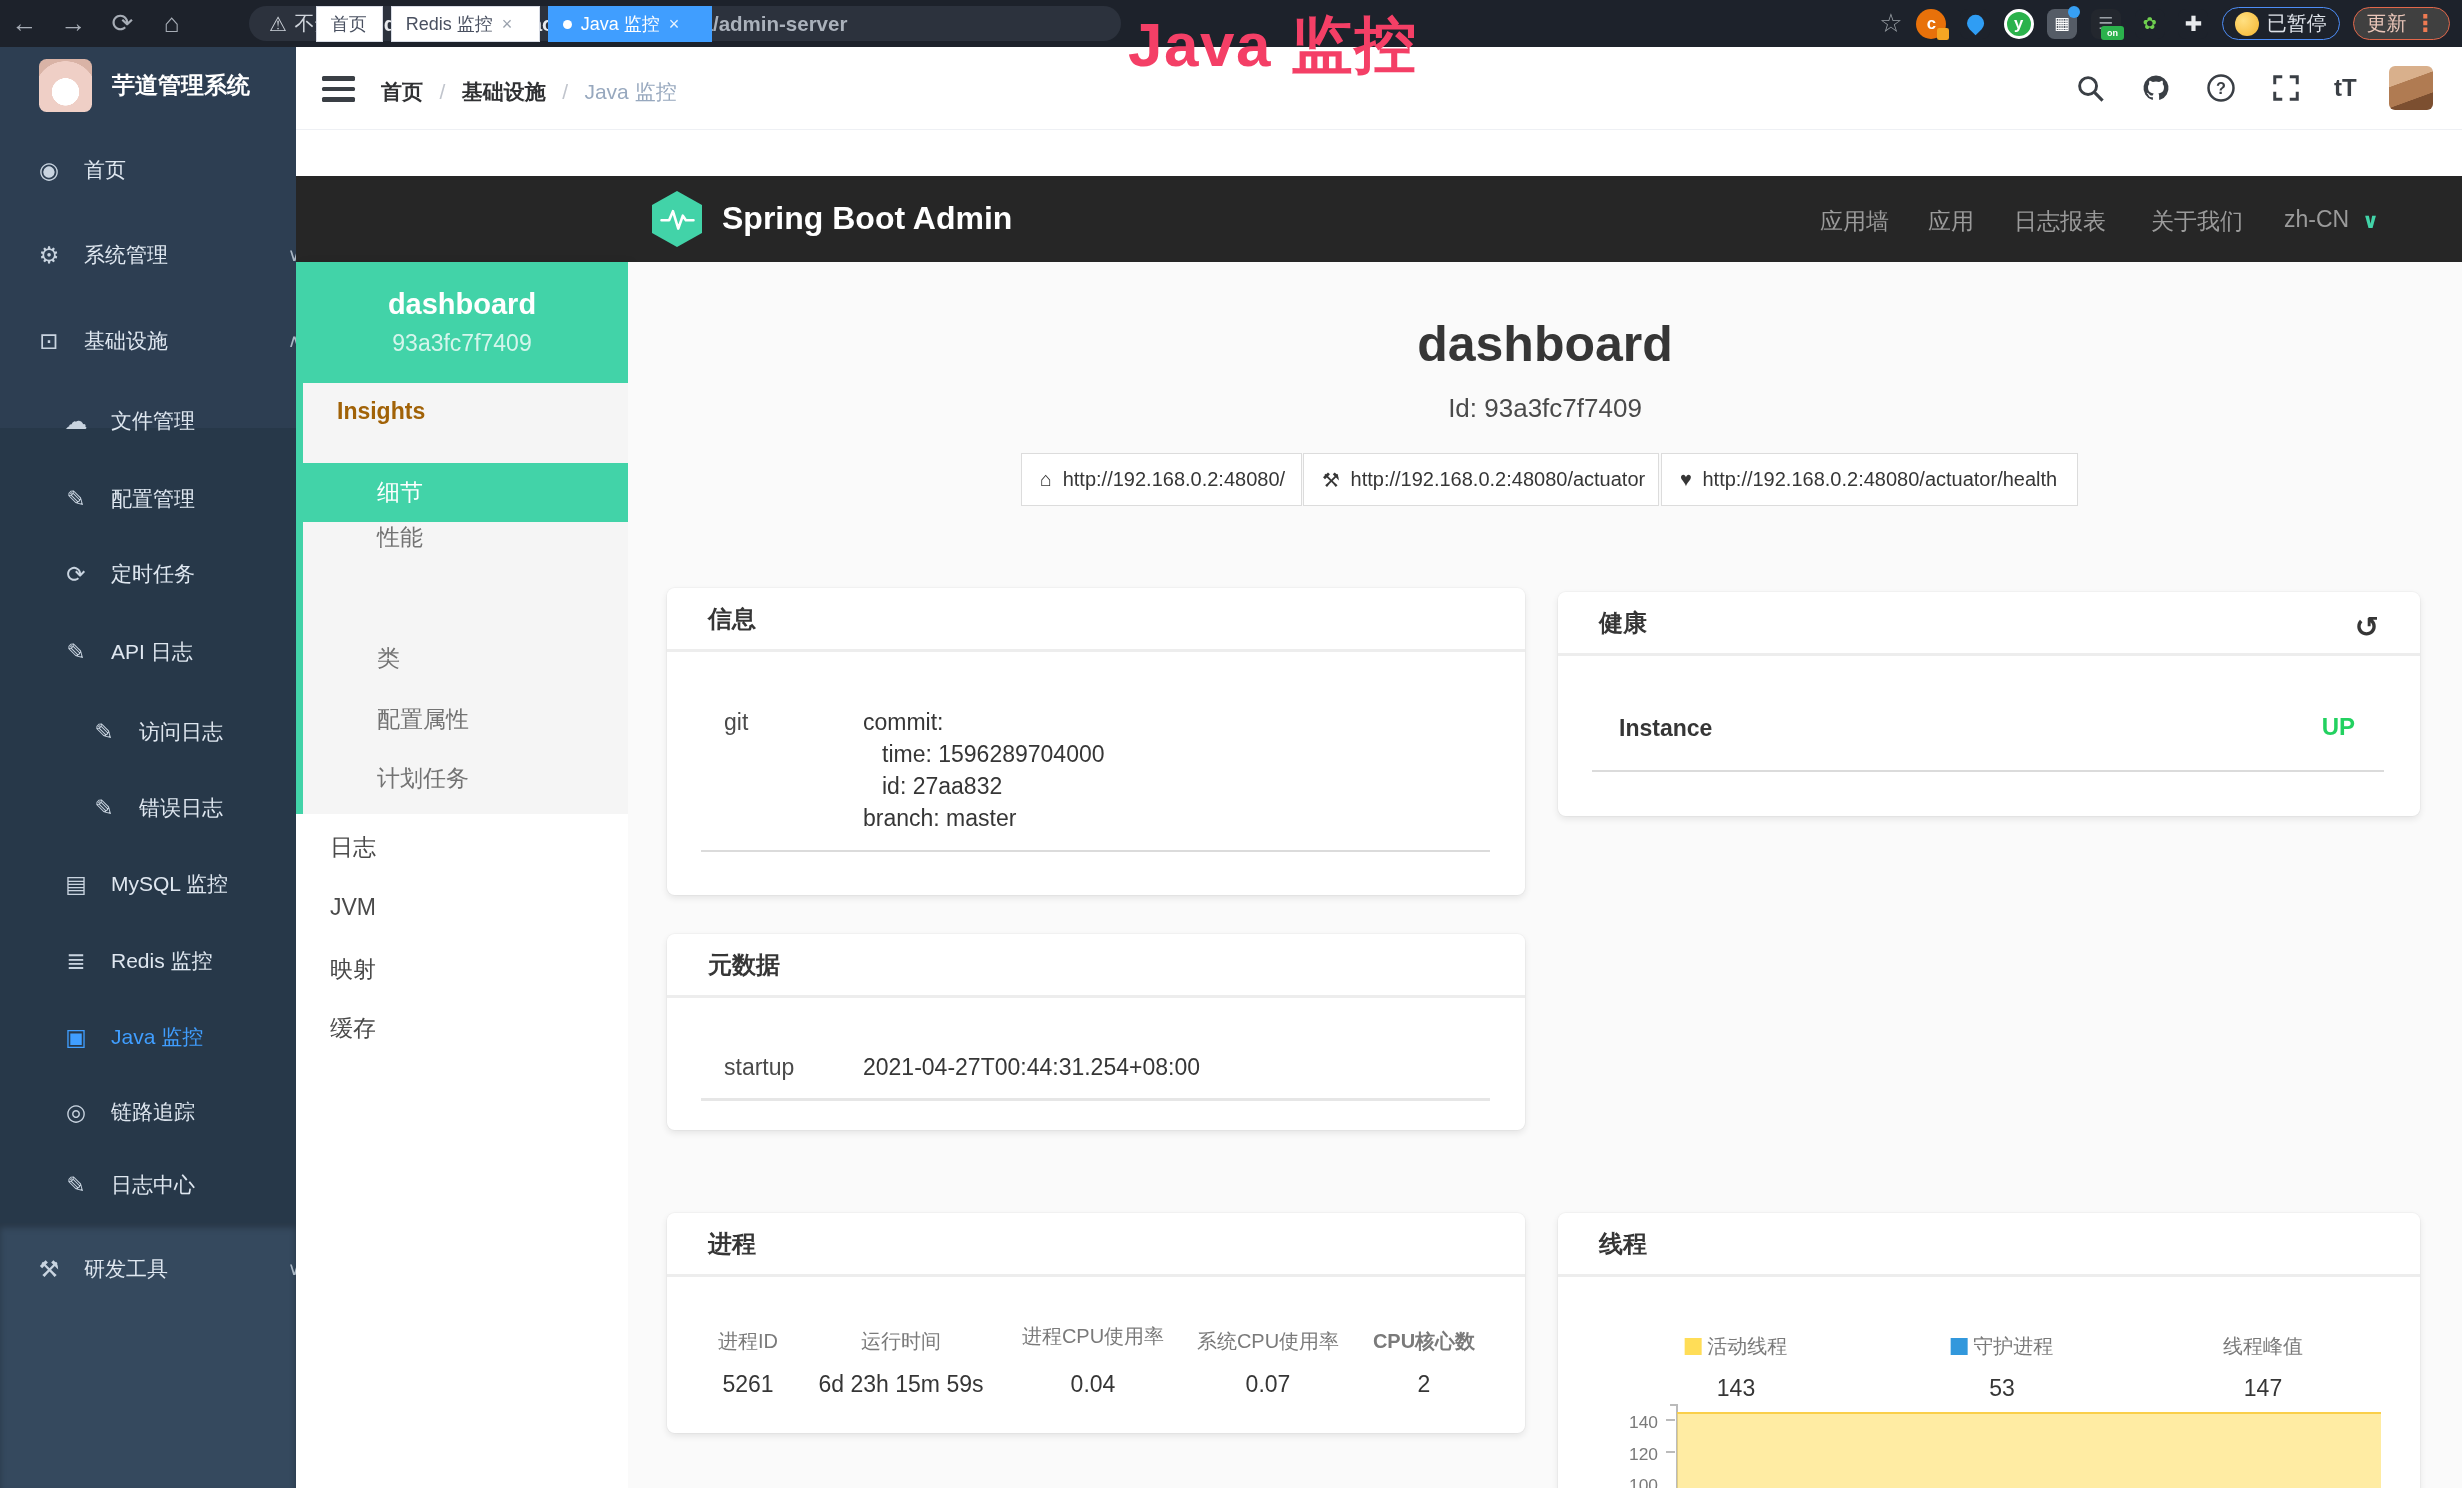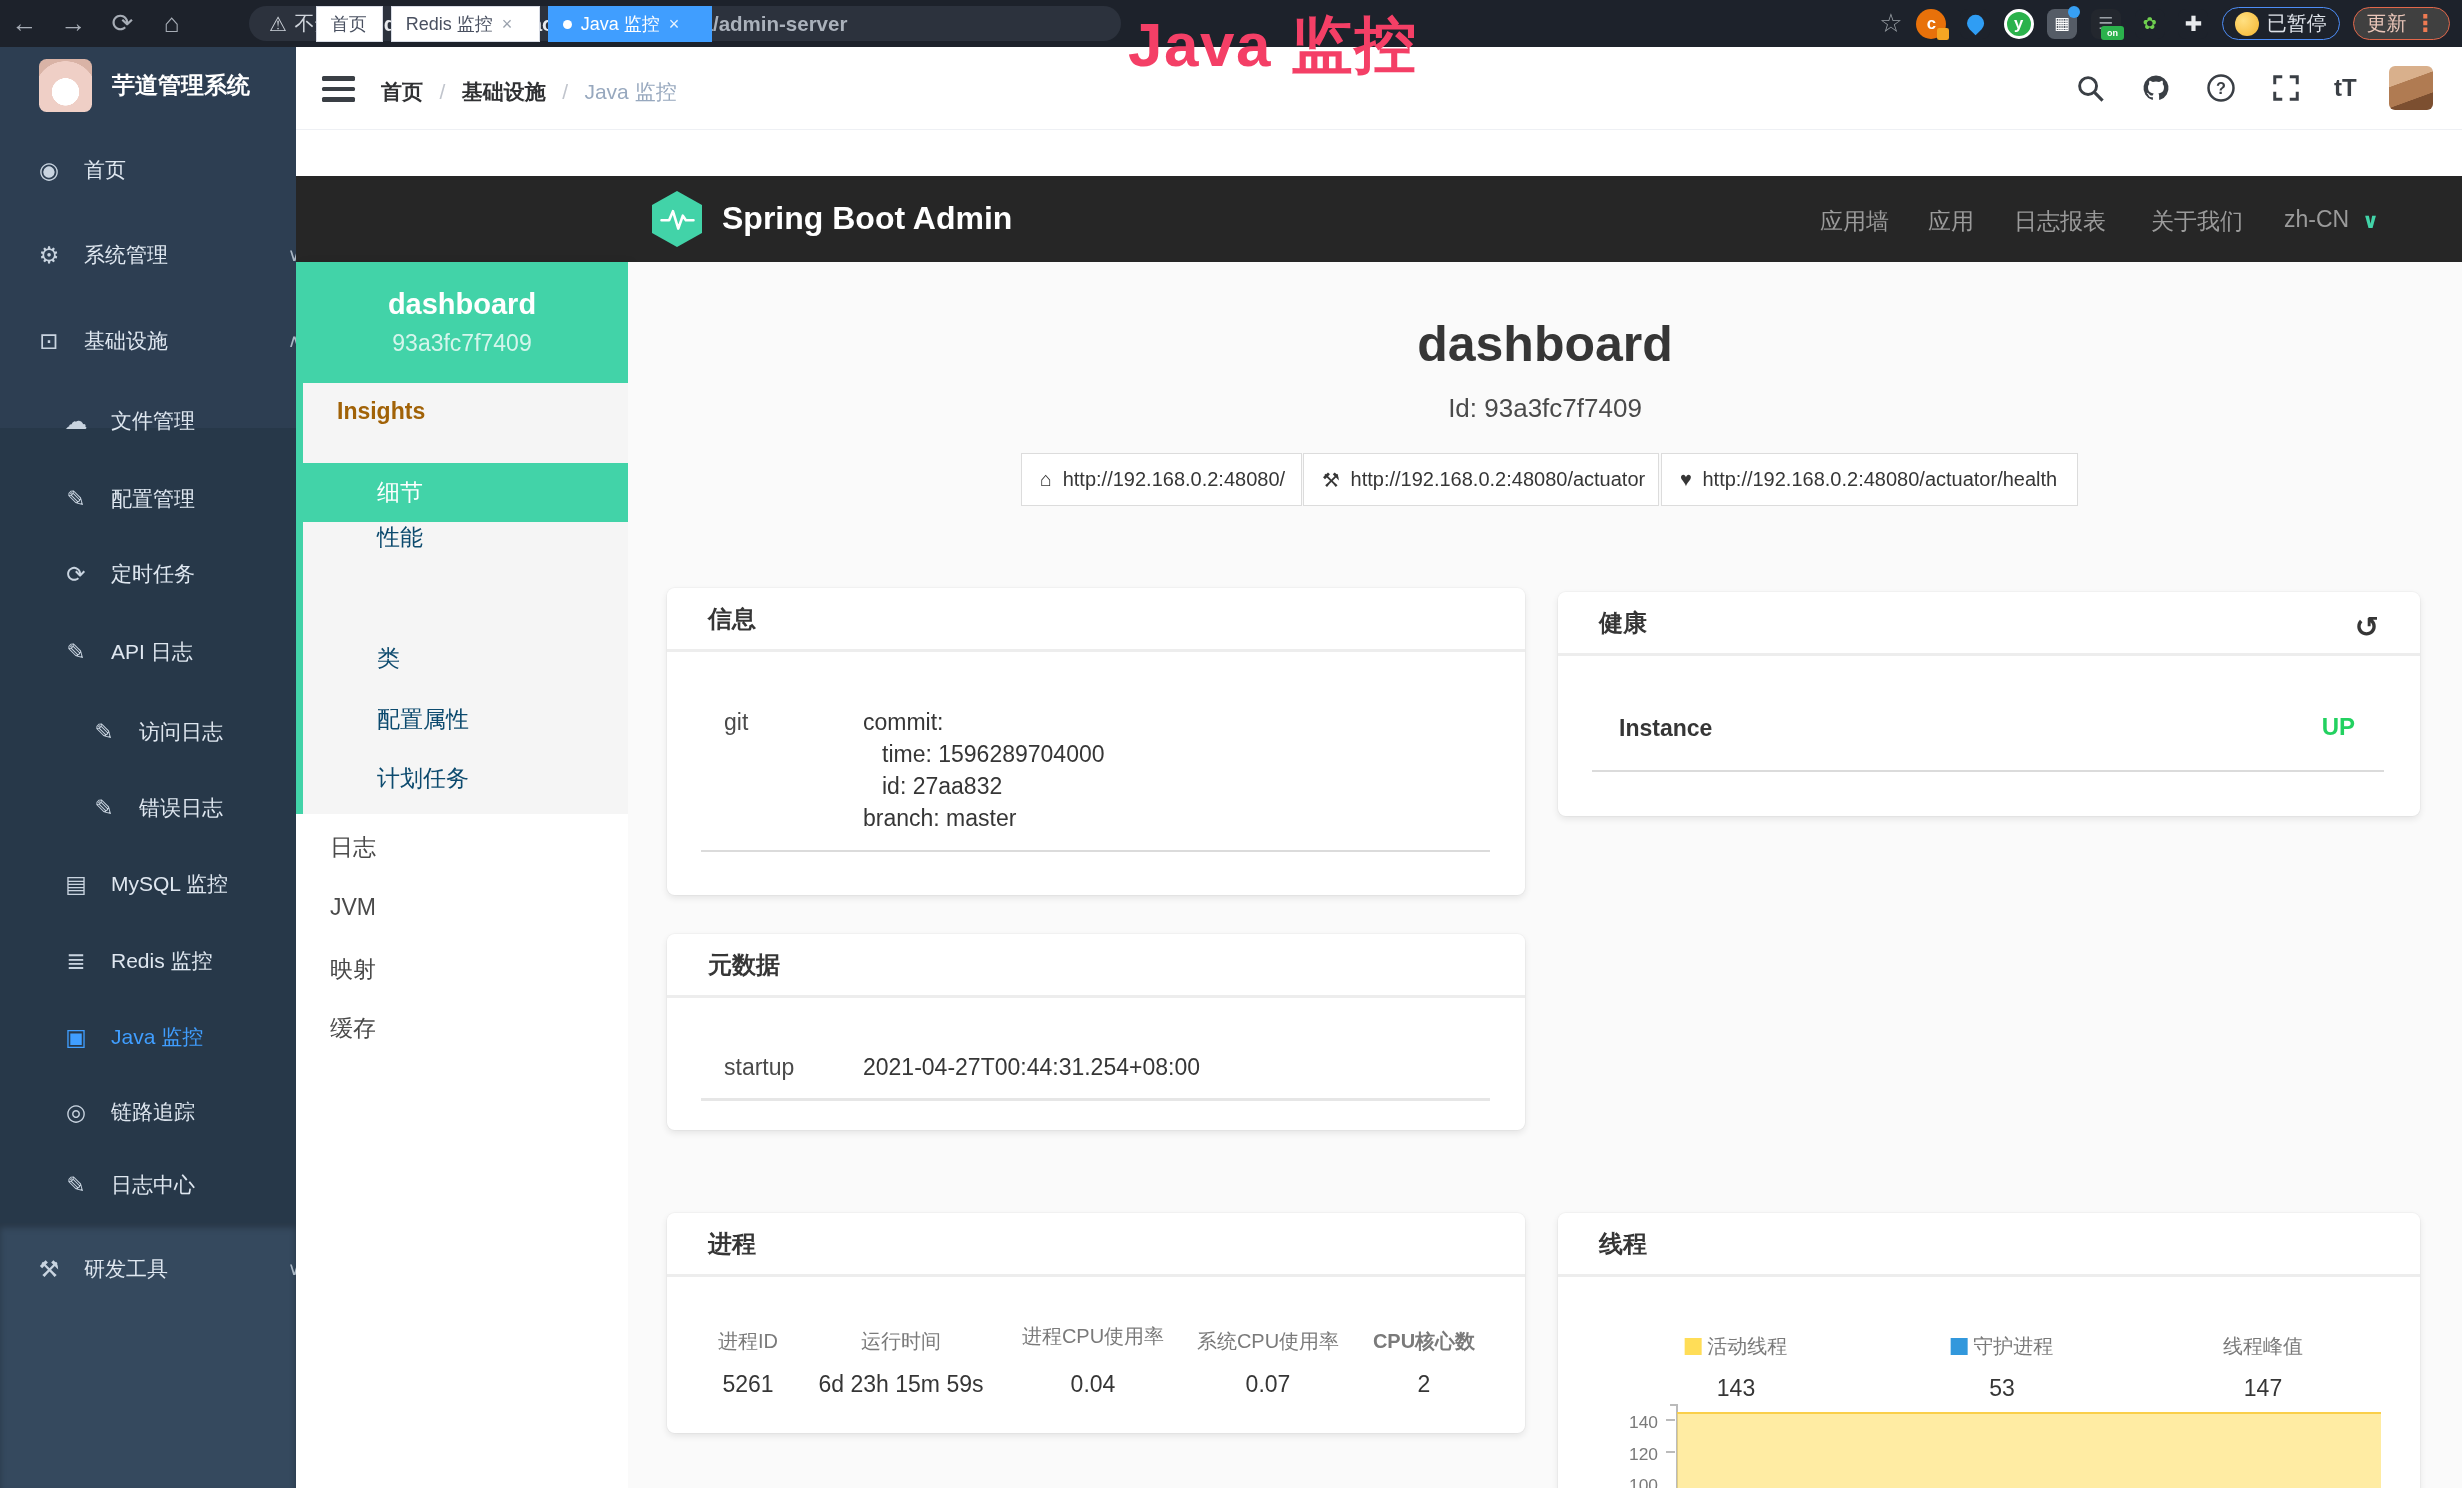--- a/index.html
+++ b/index.html
@@ -78,21 +78,21 @@
   .sba-caret{color:#42d3a8;font-size:21px;font-weight:bold;}
 
   
   .sba-side{left:296px;top:262px;width:332px;height:1227px;background:#fff;box-shadow:4.6px 0 7.6px rgba(0,0,0,.08);}
   .inst-block{left:296px;top:262px;width:332px;height:121px;background:#42d3a8;color:#fff;text-align:center;}
   .inst-name{margin-top:26px;font-size:29px;font-weight:bold;}
   .inst-id{margin-top:9px;font-size:23px;color:rgba(255,255,255,.78);}
   .insights{left:296px;top:383px;width:332px;height:431px;background:#f5f5f5;border-left:7.6px solid #42d3a8;box-sizing:border-box;}
   .insights-label{position:absolute;left:34px;top:15px;font-size:23px;font-weight:bold;color:#a16207;}
   .ins-item{position:absolute;left:0;width:325px;height:59px;display:flex;align-items:center;padding-left:74px;
-            box-sizing:border-box;font-size:23px;color:#0c4a6e;}
+            box-sizing:border-box;font-size:23px;color:#737373;}
   .ins-item.active{background:#42d3a8;color:#fff;}
   .root-item{position:absolute;left:296px;width:332px;height:59px;display:flex;align-items:center;padding-left:34px;
              box-sizing:border-box;font-size:23px;color:#4a4a4a;}
 
   
   .sba-content{left:628px;top:262px;width:1834px;height:1227px;background:#fafafa;}
   .main-title{left:628px;top:315px;width:1834px;text-align:center;font-size:50px;font-weight:bold;color:#363636;}
   .main-id{left:628px;top:393px;width:1834px;text-align:center;font-size:26px;color:#4a4a4a;}
   .chip{position:absolute;top:453px;height:53px;background:#fff;border:1.5px solid #dcdcdc;display:flex;align-items:center;
         padding:0 18px;box-sizing:border-box;gap:10.6px;font-size:20px;color:#363636;}

